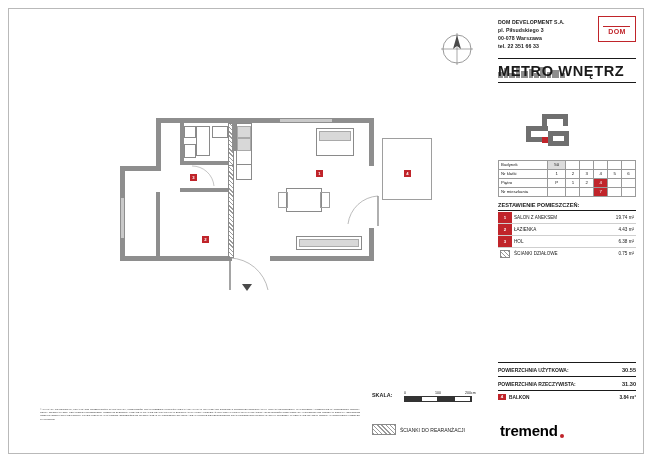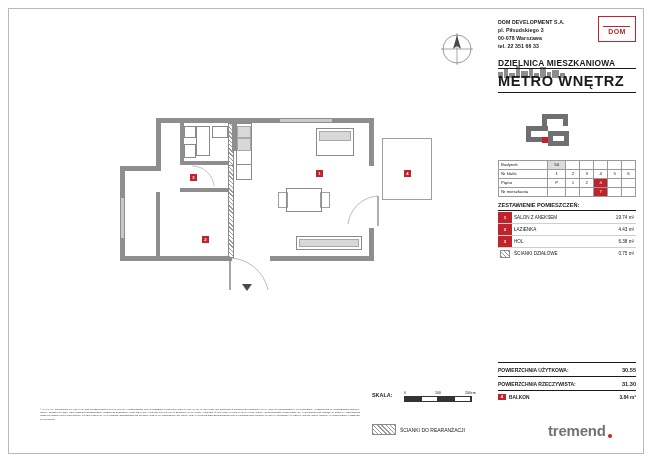--- a/index.html
+++ b/index.html
@@ -71,21 +71,21 @@
   .bar span:last-child{border-right:none;}
   .bar span.f{background:#333;}
   .bar-t{position:absolute;top:-6px;font-size:3.6px;}
 
   .legend2{position:absolute;left:372px;top:424px;width:130px;display:flex;align-items:center;gap:4px;}
   .legend2 .sw{width:22px;height:9px;background:
      repeating-linear-gradient(45deg,#9a9a9a 0 1px,#ffffff 1px 3px);border:.5px solid #8a8a8a;}
   .legend2 .tx{font-size:5px;}
 
   .tremend{position:absolute;left:500px;top:418px;width:136px;height:24px;display:flex;align-items:center;}
-  .tremend .t{font-size:15px;font-weight:bold;color:#737373;letter-spacing:-.2px;margin-left:48px;}
+  .tremend .t{font-size:15px;font-weight:bold;color:#000000;letter-spacing:-.2px;}
   .tremend .dot{width:4px;height:4px;border-radius:50%;background:#c0242a;margin-left:2px;align-self:flex-end;margin-bottom:4px;}
 
   
   .disc{position:absolute;left:40px;top:408px;width:320px;font-size:2.4px;line-height:3.2px;color:#3a3a3a;text-align:justify;}
 
   
   .north{position:absolute;left:440px;top:32px;width:34px;height:34px;}
   .north svg{display:block;}
 
   
@@ -136,21 +136,20 @@
     <i style="left:23px;width:7px;height:7px"></i>
     <i style="left:31px;width:4px;height:9px"></i>
     <i style="left:36px;width:5px;height:5px"></i>
     <i style="left:42px;width:6px;height:11px"></i>
     <i style="left:49px;width:4px;height:6px"></i>
     <i style="left:54px;width:7px;height:8px"></i>
     <i style="left:62px;width:5px;height:5px"></i>
   </div>
 
   <div class="titlebox">
-    <div class="t-line1">DZIELNICA MIESZKANIOWA</div>
     <div class="t-rule">
       <div class="t-line2">METRO WNĘTRZ</div>
     </div>
   </div>
 
   <div class="bld">
     <div class="seg" style="left:44px;top:2px;width:26px;height:5px"></div>
     <div class="seg" style="left:44px;top:2px;width:5px;height:17px"></div>
     <div class="seg" style="left:65px;top:2px;width:5px;height:12px"></div>
     <div class="seg" style="left:28px;top:14px;width:22px;height:5px"></div>

